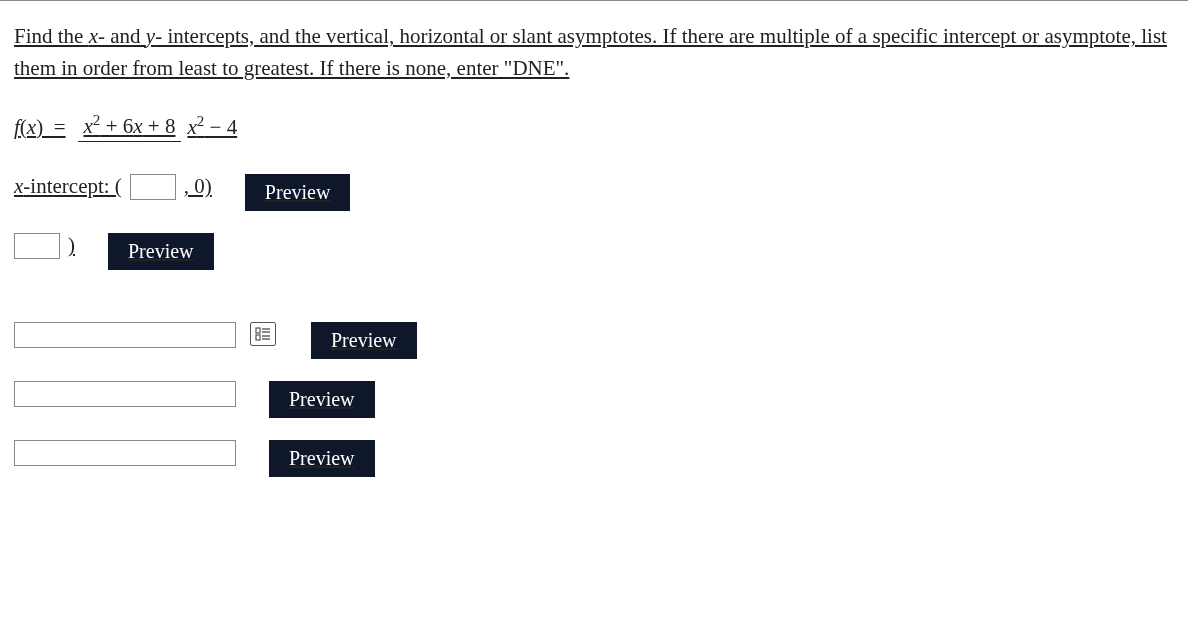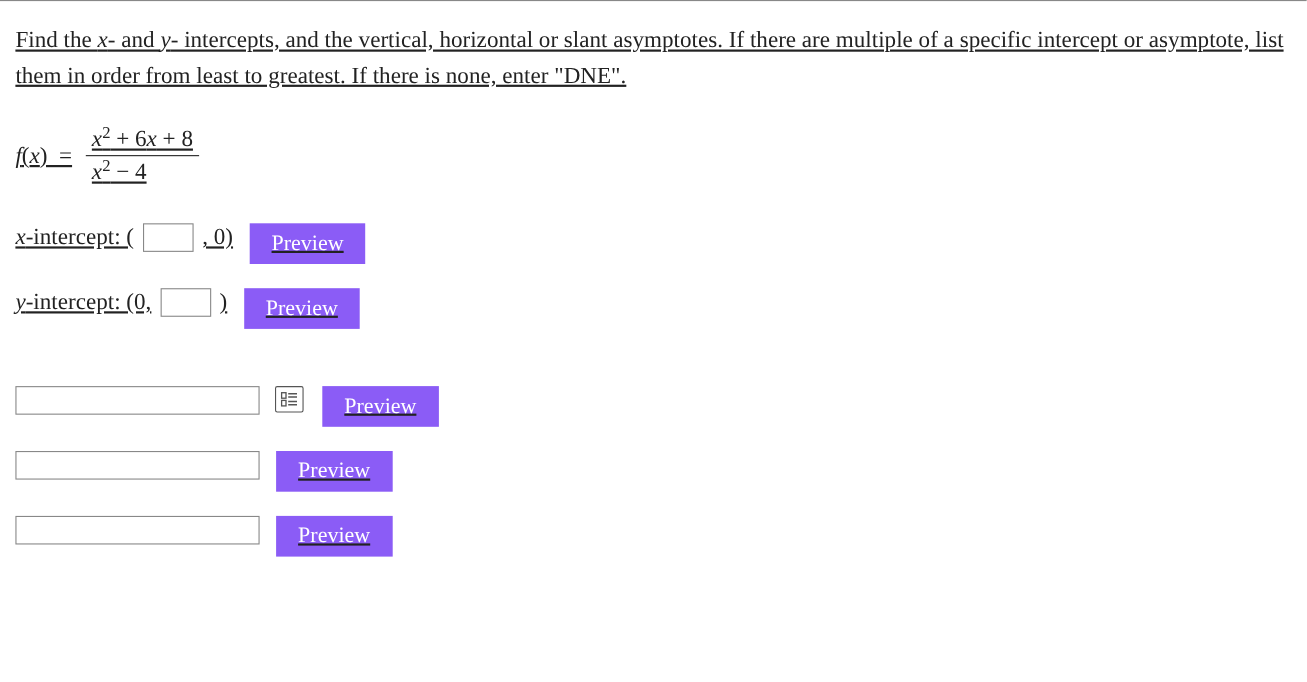--- a/index.html
+++ b/index.html
@@ -23,22 +23,22 @@
   .italic-var { font-style: italic; font-family: 'Times New Roman', serif; }
   .equation {
     display: flex;
     align-items: center;
     gap: 12px;
     margin-bottom: 32px;
     font-family: 'Times New Roman', serif;
   }
   .frac {
     display: inline-flex;
-    flex-direction: column;
-    align-items: flex-start;
+    flex-direction: row;
+    align-items: center;
     font-size: 21px;
   }
   .frac .num, .frac .den {
     padding: 2px 6px;
     line-height: 1.2;
   }
   .frac .num { border-bottom: 1.4px solid #222; }
   .sup { font-size: 0.72em; vertical-align: super; line-height:0;}
   .row {
     display: flex;
@@ -59,28 +59,28 @@
   }
   input.wide {
     width: 222px;
     height: 26px;
     font-size: 16px;
     border: 1px solid #888;
     padding: 0 4px;
     box-sizing: border-box;
   }
   button.preview {
-    background: #8b5cf6;
+    background: #0f172a;
     border: none;
     color: #fff;
     font-family: Georgia, 'Times New Roman', serif;
     font-size: 20px;
     padding: 7px 20px;
     cursor: pointer;
-    margin-left: 7px;
+    margin-left: 25px;
   }
   .keypad-icon {
     display:inline-flex;
     align-items:center;
     justify-content:center;
     width:24px;
     height:22px;
     border:1.5px solid #555;
     border-radius:2px;
     font-size:12px;
@@ -110,21 +110,20 @@
   </div>
 
   <div class="row">
     <span class="label"><span class="italic-var">x</span>-intercept: (</span>
     <input class="small" type="text" value="" style="">
     <span> , 0)</span>
     <button class="preview">Preview</button>
   </div>
 
   <div class="row">
-    <span class="label"><span class="italic-var">y</span>-intercept: (0, </span>
     <input class="small" type="text" value="" style="">
     <span> )</span>
     <button class="preview">Preview</button>
   </div>
 
   <div class="section-gap"></div>
 
   <div class="row">
     <input class="wide" type="text" value="" style="">
     <span class="keypad-icon">

